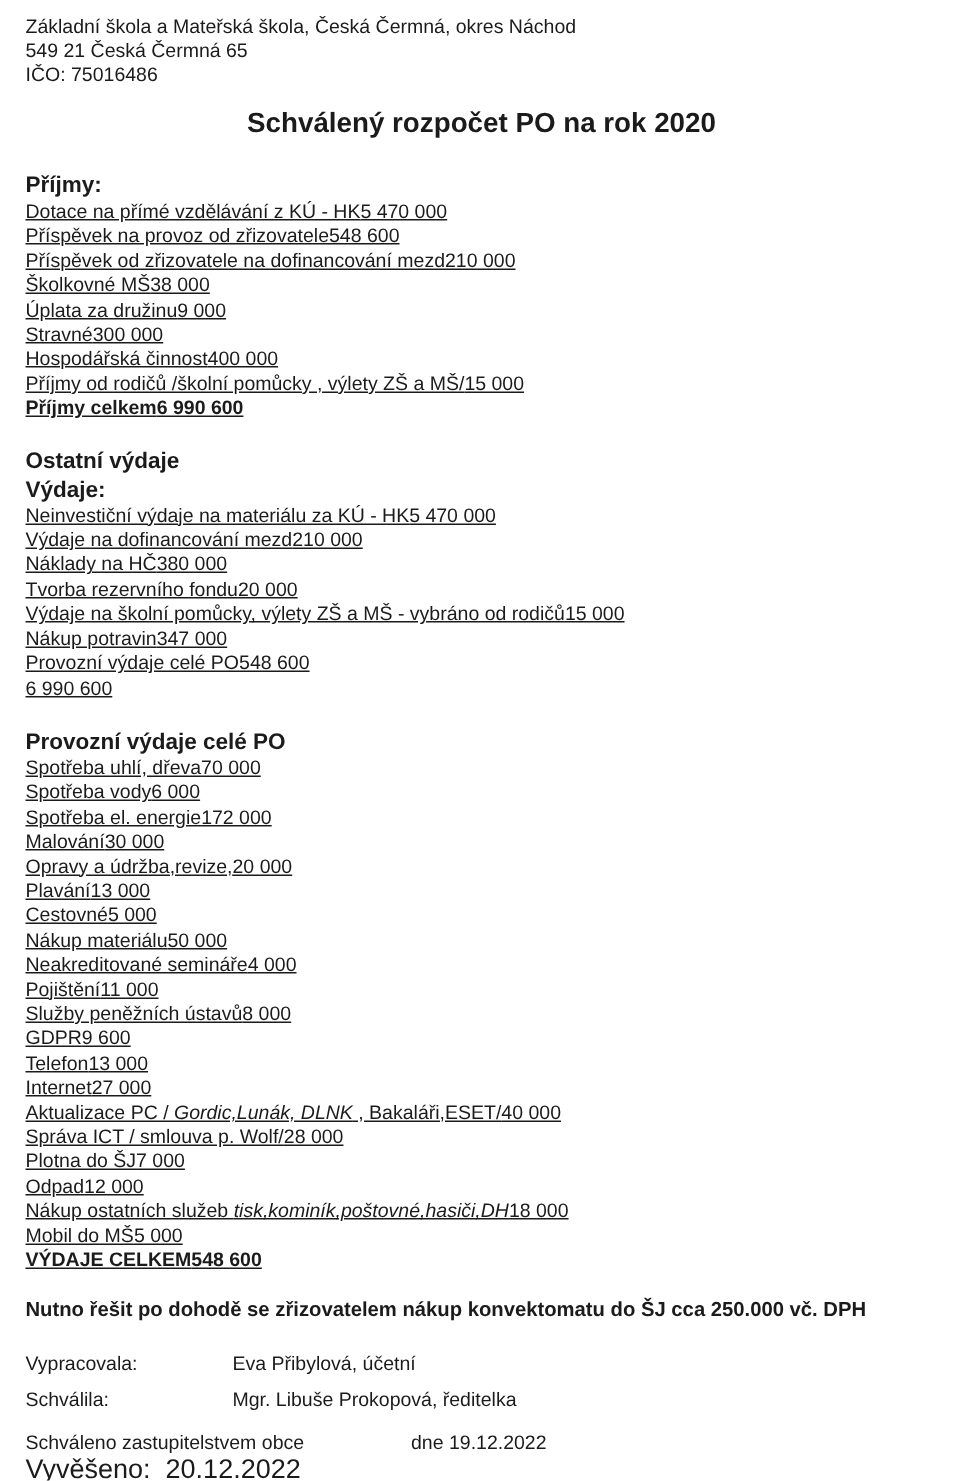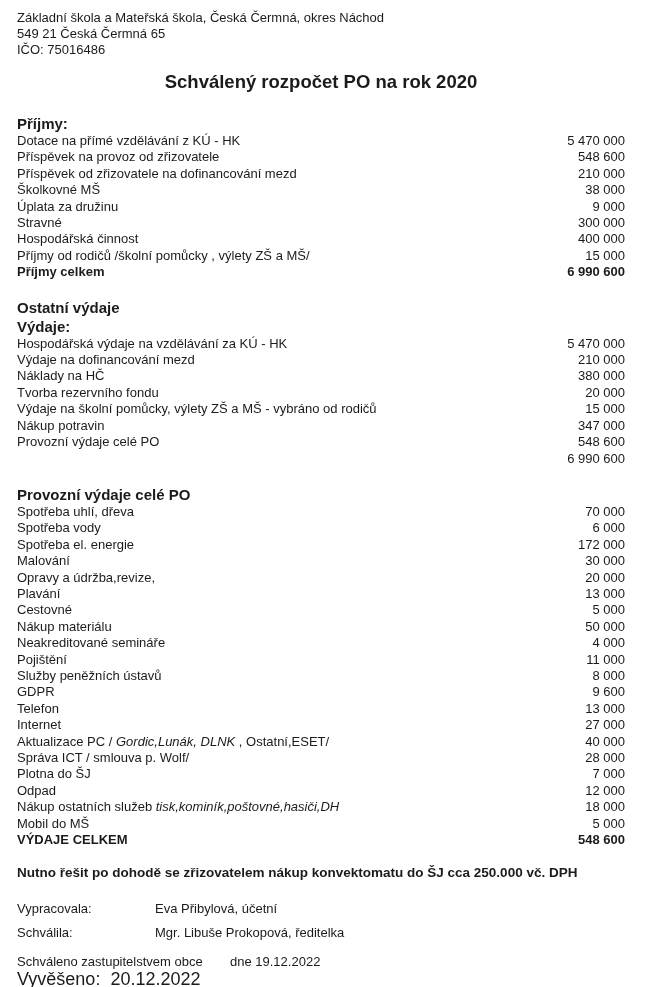--- a/index.html
+++ b/index.html
@@ -35,24 +35,25 @@
   .section-prijmy   { margin-top: 21px; }
   .section-vydaje   { margin-top: 17px; }
   .section-provozni { margin-top: 18px; }
   .section-heading {
     font-weight: bold;
     font-size: 15px;
     line-height: 19px;
   }
   .row {
     display: flex;
-    justify-content: space-between;
+    justify-content: flex-start;
     align-items: baseline;
     font-size: 13px;
     line-height: 16.4px;
+    text-decoration: underline;
   }
   .row .label { white-space: pre; }
   .row .value {
     text-align: right;
     white-space: pre;
   }
   .bold { font-weight: bold; }
   .italic { font-style: italic; }
   .note {
     margin-top: 16px;
@@ -66,20 +67,21 @@
     font-size: 13px;
     line-height: 16px;
     margin-bottom: 8px;
   }
   .sig-label { width: 138px; flex: 0 0 138px; }
   .approval { margin-top: 13px; }
   .approval-row {
     display: flex;
     font-size: 13px;
     line-height: 16.5px;
+    gap: 44px;
   }
   .approval-label { width: 213px; flex: 0 0 213px; }
   .posted-line {
     font-size: 18px;
     line-height: 16.5px;
     white-space: pre;
   }
 </style>
 </head>
 <body>
@@ -131,21 +133,21 @@
         </div>
         <div class="row bold">
           <span class="label">Příjmy celkem</span>
           <span class="value">6 990 600</span>
         </div>
       </div>
       <div class="section section-vydaje">
         <div class="section-heading">Ostatní výdaje</div>
         <div class="section-heading">Výdaje:</div>
         <div class="row">
-          <span class="label">Hospodářská výdaje na vzdělávání za KÚ - HK</span>
+          <span class="label">Neinvestiční výdaje na materiálu za KÚ - HK</span>
           <span class="value">5 470 000</span>
         </div>
         <div class="row">
           <span class="label">Výdaje na dofinancování mezd</span>
           <span class="value">210 000</span>
         </div>
         <div class="row">
           <span class="label">Náklady na HČ</span>
           <span class="value">380 000</span>
         </div>
@@ -222,21 +224,21 @@
         </div>
         <div class="row">
           <span class="label">Telefon</span>
           <span class="value">13 000</span>
         </div>
         <div class="row">
           <span class="label">Internet</span>
           <span class="value">27 000</span>
         </div>
         <div class="row">
-          <span class="label"><span>Aktualizace PC / </span><span class="italic">Gordic,Lunák, DLNK</span><span> , Ostatní,ESET/</span></span>
+          <span class="label"><span>Aktualizace PC / </span><span class="italic">Gordic,Lunák, DLNK</span><span> , Bakaláři,ESET/</span></span>
           <span class="value">40 000</span>
         </div>
         <div class="row">
           <span class="label">Správa ICT / smlouva p. Wolf/</span>
           <span class="value">28 000</span>
         </div>
         <div class="row">
           <span class="label">Plotna do ŠJ</span>
           <span class="value">7 000</span>
         </div>

